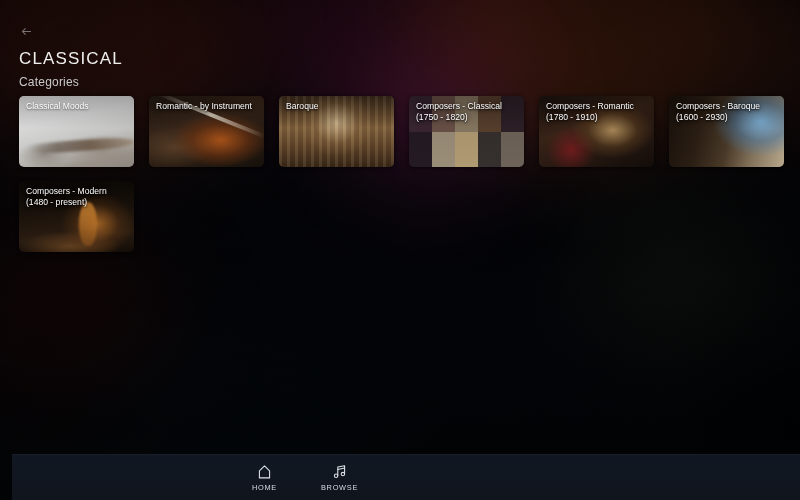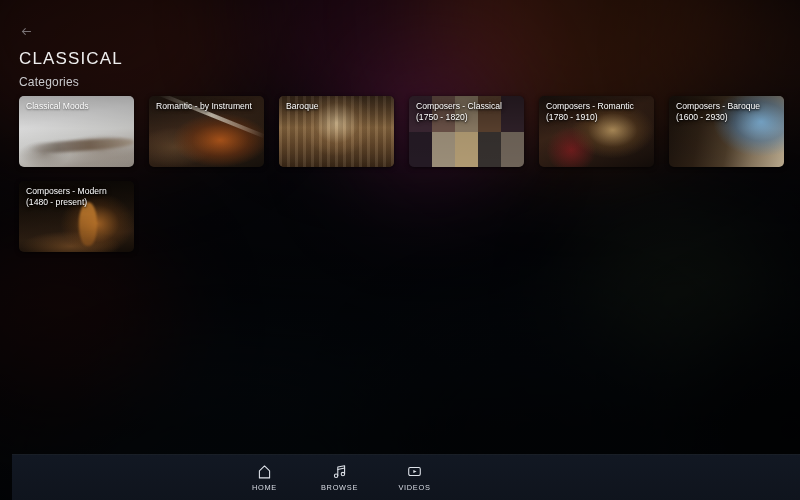--- a/index.html
+++ b/index.html
@@ -235,25 +235,16 @@
           <div class="ic">
             <svg width="17" height="17" viewBox="0 0 20 20" stroke="#dfe3ea" stroke-width="1.25" fill="none" stroke-linecap="round" stroke-linejoin="round">
               <path d="M8 14.6V4.8l8-1.6v9.4"></path>
               <circle cx="6" cy="15" r="2"></circle>
               <circle cx="14" cy="13" r="2"></circle>
               <path d="M8 7.6l8-1.6"></path>
             </svg>
           </div>
           <div class="nl">BROWSE</div>
         </div>
-        <div class="navitem">
-          <div class="ic">
-            <svg width="17" height="17" viewBox="0 0 20 20" stroke="#dfe3ea" stroke-width="1.25" fill="none" stroke-linecap="round" stroke-linejoin="round">
-              <rect x="3.2" y="5.4" width="13.6" height="9.2" rx="1.6"></rect>
-              <path d="M8.6 8.1l3.9 1.9-3.9 1.9z" fill="#dfe3ea" stroke="none"></path>
-            </svg>
-          </div>
-          <div class="nl">VIDEOS</div>
-        </div>
       </div>
   </div>
 
 </div>
 
 </body></html>

